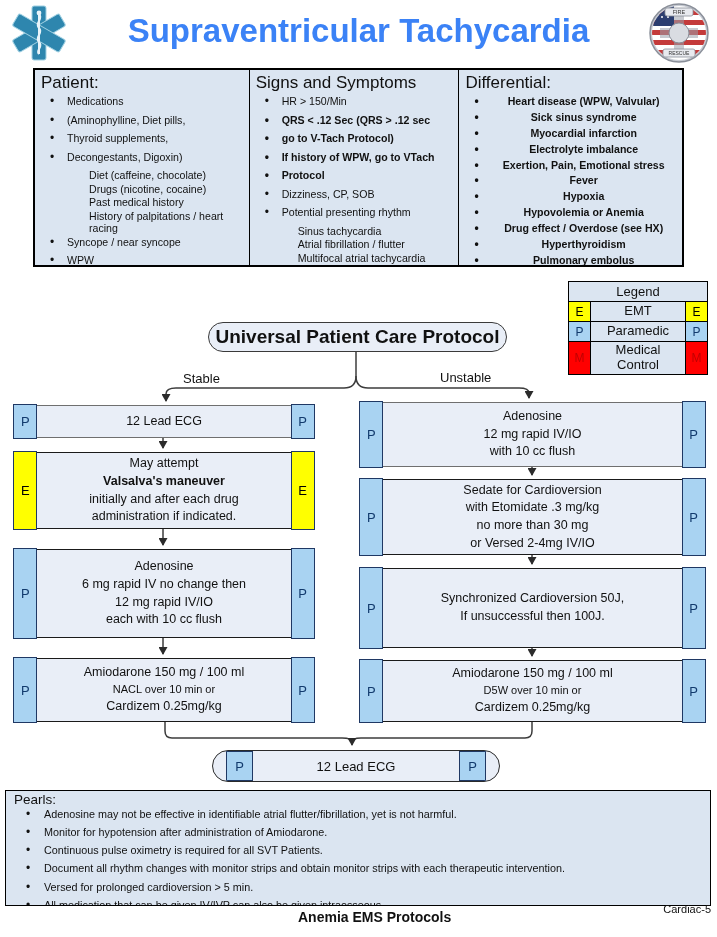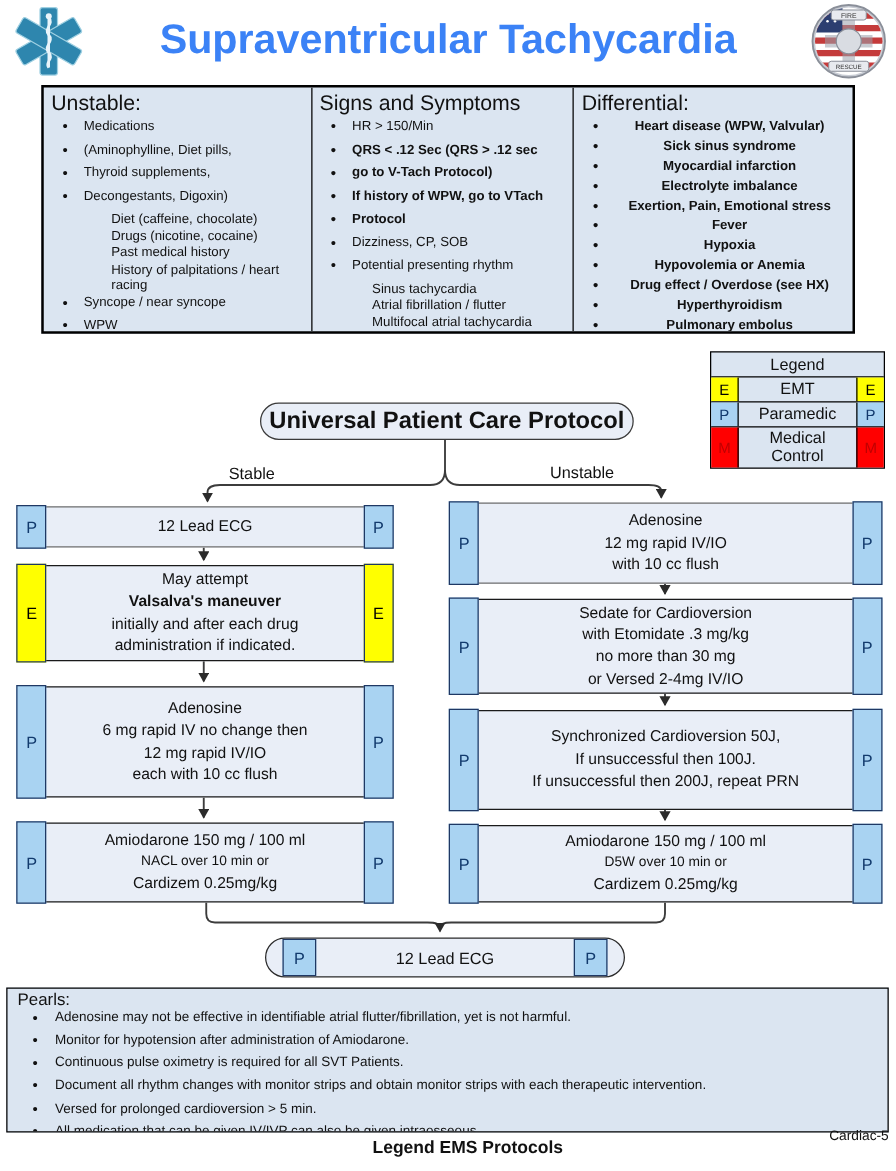--- a/index.html
+++ b/index.html
@@ -117,21 +117,21 @@
     </g>
     <circle cx="35" cy="31" r="10" fill="#d9dce2" stroke="#8a8f99" stroke-width="1"></circle>
     <rect x="21" y="6" width="28" height="8" rx="2" fill="#e8eaef" stroke="#8a8f99" stroke-width="0.8"></rect>
     <text x="35" y="12" text-anchor="middle" font-size="5.5" font-family="Liberation Sans, sans-serif" fill="#333">FIRE</text>
     <rect x="19" y="47" width="32" height="8" rx="2" fill="#e8eaef" stroke="#8a8f99" stroke-width="0.8"></rect>
     <text x="35" y="53" text-anchor="middle" font-size="5" font-family="Liberation Sans, sans-serif" fill="#333">RESCUE</text>
   </svg>
 
   <div class="assess">
     <div class="acol c1">
-      <h2>Unstable:</h2>
+      <h2>Patient:</h2>
       <ul>
         <li>Medications</li>
           <li>(Aminophylline, Diet pills,</li>
           <li>Thyroid supplements,</li>
           <li>Decongestants, Digoxin)</li>
           <li class="indent">Diet (caffeine, chocolate)</li>
           <li class="indent">Drugs (nicotine, cocaine)</li>
           <li class="indent">Past medical history</li>
           <li class="indent">History of palpitations / heart racing</li>
           <li>Syncope / near syncope</li>
@@ -282,21 +282,20 @@
         <div class="line">or Versed 2-4mg IV/IO</div>
     </div>
     <span class="tab right tab-P">P</span>
   </div>
 
   <div class="fbox" style="left:360px;top:568px;width:345px;height:80px;">
     <span class="tab left tab-P">P</span>
     <div class="content">
       <div class="line">Synchronized Cardioversion 50J,</div>
         <div class="line">If unsuccessful then 100J.</div>
-        <div class="line">If unsuccessful then 200J, repeat PRN</div>
     </div>
     <span class="tab right tab-P">P</span>
   </div>
 
   <div class="fbox" style="left:360px;top:660px;width:345px;height:62px;">
     <span class="tab left tab-P">P</span>
     <div class="content">
       <div class="line">Amiodarone 150 mg / 100 ml</div>
         <div class="line small">D5W over 10 min or</div>
         <div class="line">Cardizem 0.25mg/kg</div>
@@ -315,16 +314,16 @@
     <ul>
       <li>Adenosine may not be effective in identifiable atrial flutter/fibrillation, yet is not harmful.</li>
         <li>Monitor for hypotension after administration of Amiodarone.</li>
         <li>Continuous pulse oximetry is required for all SVT Patients.</li>
         <li>Document all rhythm changes with monitor strips and obtain monitor strips with each therapeutic intervention.</li>
         <li>Versed for prolonged cardioversion &gt; 5 min.</li>
         <li>All medication that can be given IV/IVP can also be given intraosseous</li>
     </ul>
   </div>
 
-  <div class="footer-title">Legend EMS Protocols</div>
+  <div class="footer-title">Anemia EMS Protocols</div>
   <div class="page-ref">Cardiac-5</div>
 
 </div>
 
 </body></html>

